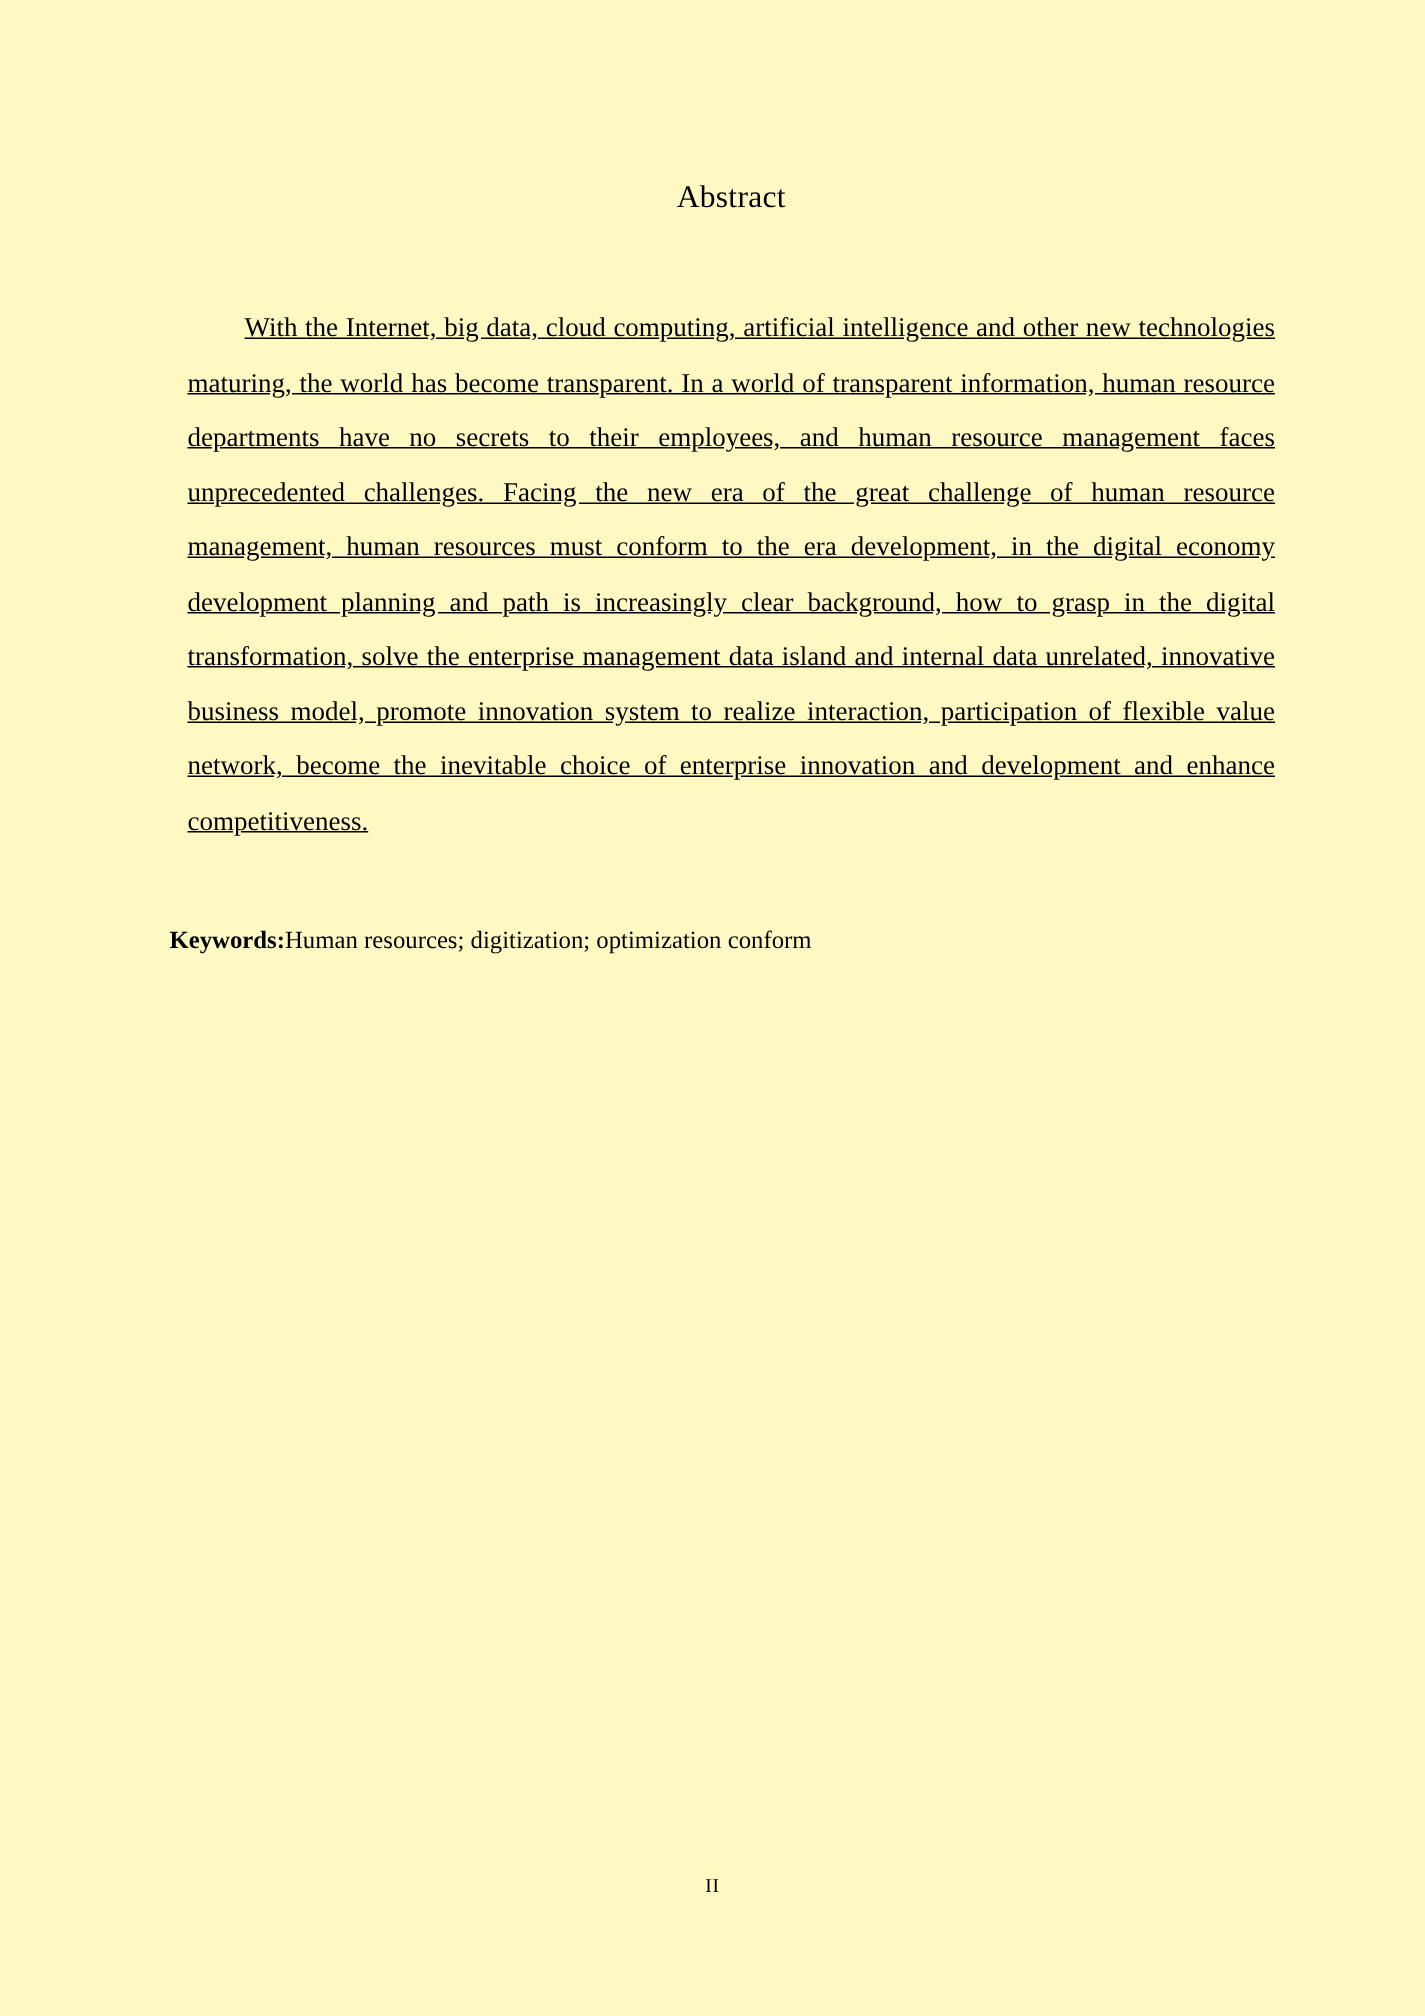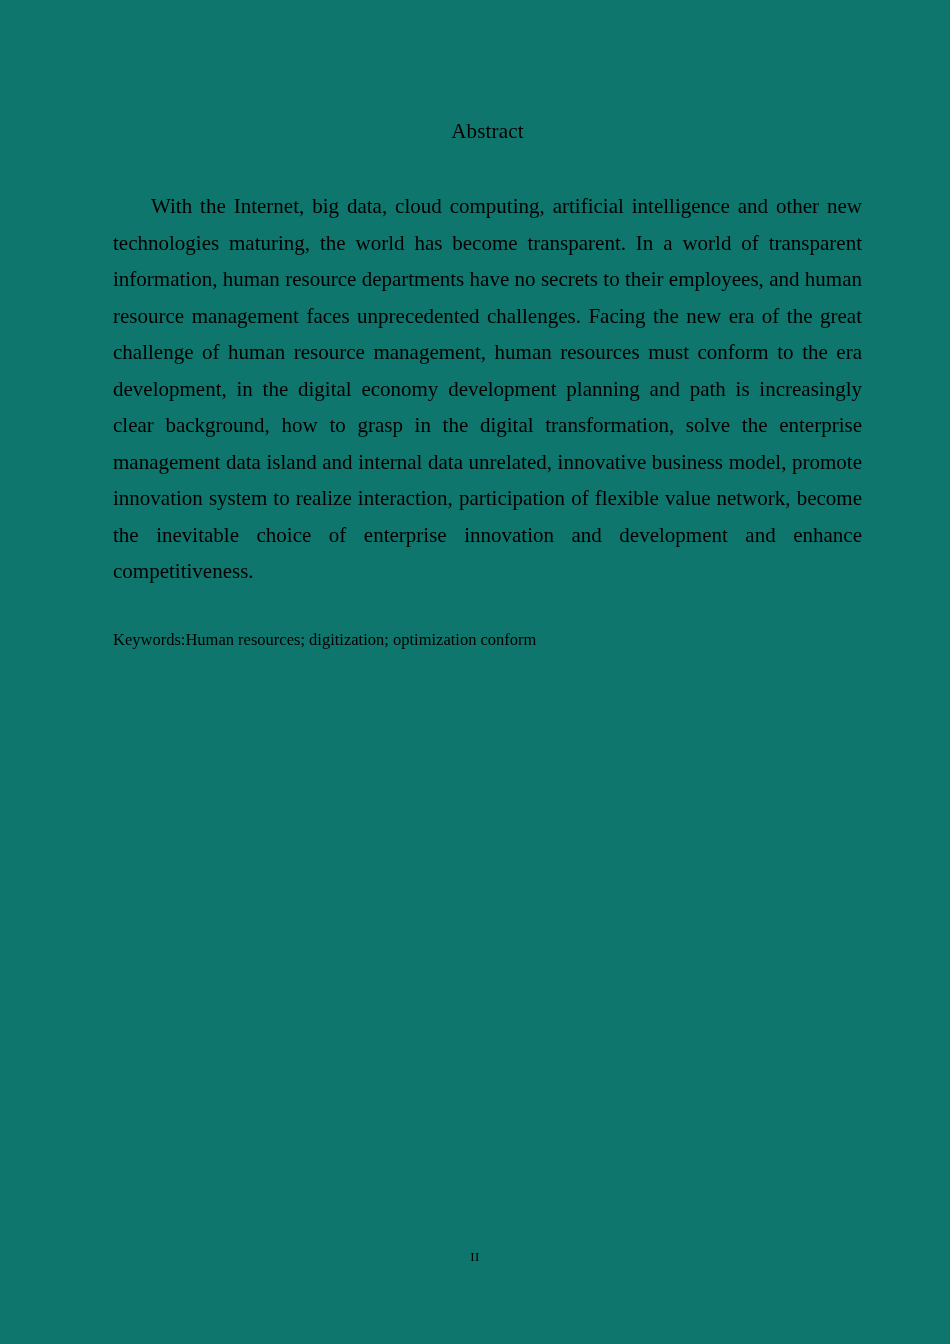--- a/index.html
+++ b/index.html
@@ -5,59 +5,60 @@
   html, body {
     margin: 0;
     padding: 0;
     background: #ffffff;
   }
   .page {
     position: relative;
     width: 950px;
     height: 1344px;
     margin: 0 auto;
-    background: #0f766e;
+    background: #fef9c3;
     font-family: "Liberation Serif", "DejaVu Serif", serif;
     color: #000000;
     overflow: hidden;
   }
   .content {
     position: absolute;
     left: 113px;
     top: 0;
     width: 749px;
   }
   .doc-title {
     margin: 0;
     padding-top: 118px;
     text-align: center;
     font-size: 21px;
     font-weight: normal;
     line-height: 1.3;
     letter-spacing: 0.2px;
   }
   .abstract-body {
-    margin: 0;
+    margin: 12px;
     padding-top: 43px;
-    font-size: 21px;
+    font-size: 18px;
     line-height: 36.5px;
     text-align: justify;
     text-justify: inter-word;
     text-indent: 38px;
     hyphens: none;
+    text-decoration: underline;
   }
   .keywords {
     margin: 0;
     padding-top: 35px;
     font-size: 16.5px;
     line-height: 30px;
     text-align: left;
   }
   .keywords .kw-label {
-    font-weight: normal;
+    font-weight: bold;
     text-align: center;
   }
   .page-number {
     position: absolute;
     left: 0;
     right: 0;
     top: 1249px;
     text-align: center;
     font-size: 13px;
     letter-spacing: 0.5px;

